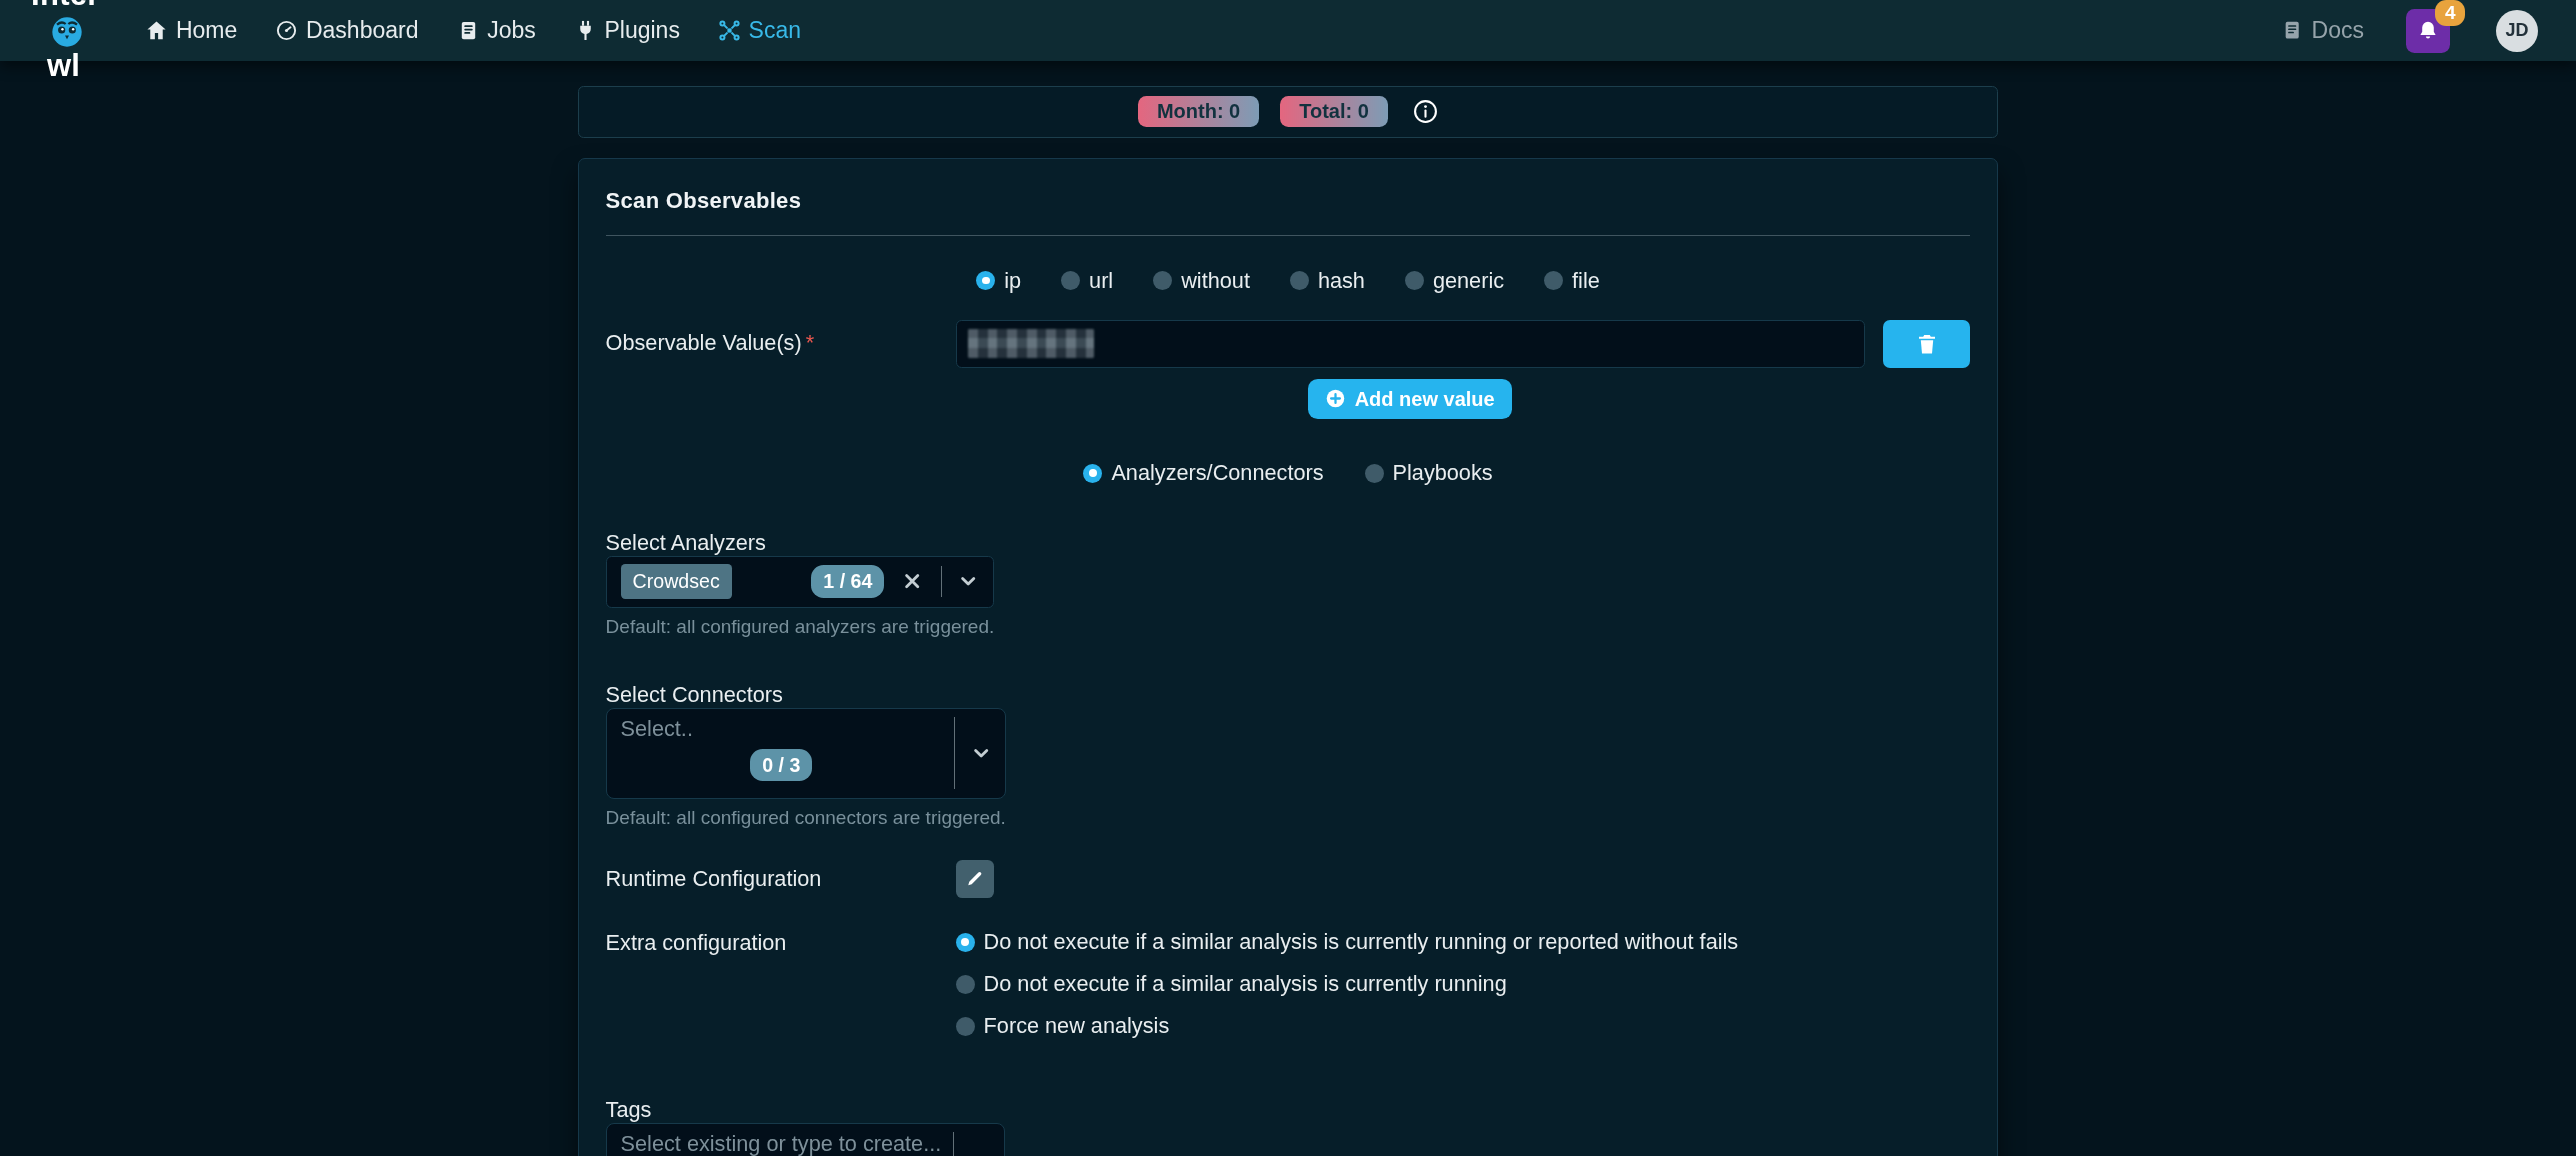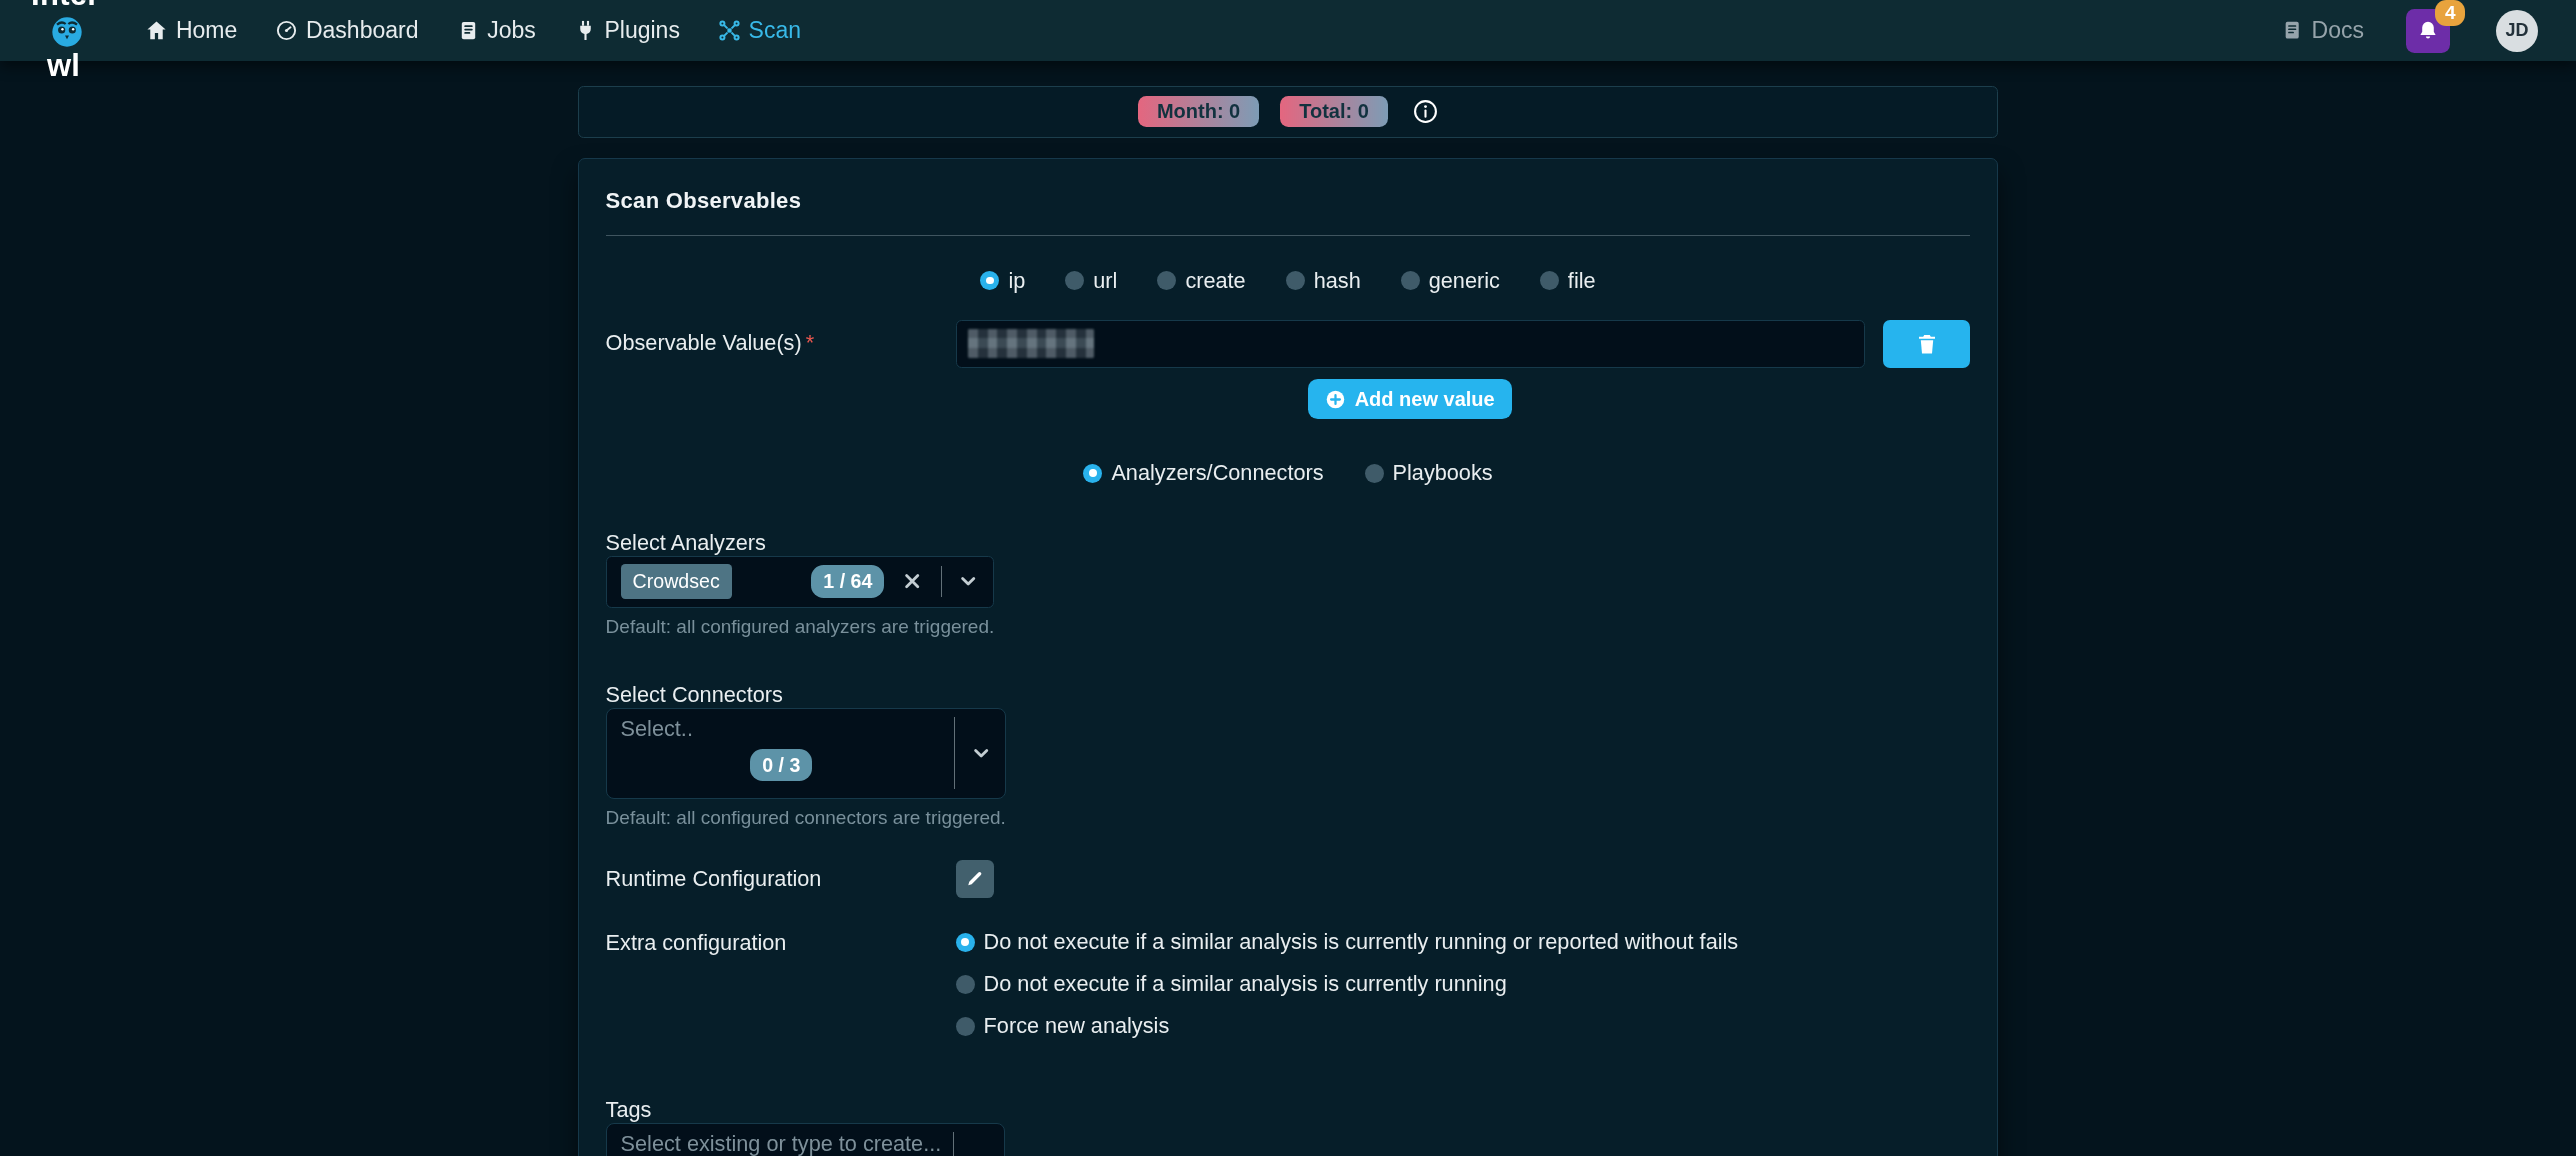--- a/index.html
+++ b/index.html
@@ -74,21 +74,21 @@
   .text-input{flex:1;height:46px;background:#020f1a;border:0.7px solid #16394a;border-radius:5.6px;position:relative;cursor:text;}
   .redacted{position:absolute;left:11.2px;top:8.4px;width:126px;height:29px;border-radius:1.4px;
     background-image:
       repeating-linear-gradient(90deg, rgba(165,180,190,.38) 0 9.8px, rgba(55,70,80,.38) 9.8px 19.6px),
       repeating-linear-gradient(0deg, rgba(28,40,50,.92) 0 9.8px, rgba(112,128,138,.55) 9.8px 19.6px);
     filter:blur(1.1px);}
   .trash-btn{width:87px;height:48px;background:#26b4ee;border:none;border-radius:7px;
     display:flex;align-items:center;justify-content:center;cursor:pointer;}
   .trash-btn .ic{width:24px;height:24px;color:#ffffff;}
   .add-line{margin-top:11.2px;display:flex;justify-content:center;width:calc(100% - 106px);}
-  .add-btn{display:flex;align-items:center;gap:8.4px;background:#26b4ee;color:#ffffff;border:none;
+  .add-btn{display:flex;gap:8.4px;background:#26b4ee;color:#ffffff;border:none;
     border-radius:9.8px;font-size:20px;font-weight:bold;padding:8.4px 17px;cursor:pointer;font-family:inherit;}
   .add-btn .ic{width:21px;height:21px;}
 
   
   .sel-row{margin-top:31px;flex-direction:column;}
   .sel-row .flabel{padding-top:12.6px;}
   .select-box{background:#020f1a;border:0.7px solid #16394a;border-radius:5.6px;position:relative;cursor:pointer;}
   .select-single{height:50px;display:flex;align-items:center;padding:0 14px;}
   .chip{background:#4e7484;color:#ffffff;font-size:19.6px;padding:6.3px 12px;border-radius:4.2px;}
   .grow{flex:1;}
@@ -246,21 +246,21 @@
       <label class="radio">
         <span class="rdot checked"></span>
         <span class="rlabel">ip</span>
       </label>
       <label class="radio">
         <span class="rdot"></span>
         <span class="rlabel">url</span>
       </label>
       <label class="radio">
         <span class="rdot"></span>
-        <span class="rlabel">create</span>
+        <span class="rlabel">without</span>
       </label>
       <label class="radio">
         <span class="rdot"></span>
         <span class="rlabel">hash</span>
       </label>
       <label class="radio">
         <span class="rdot"></span>
         <span class="rlabel">generic</span>
       </label>
       <label class="radio">

